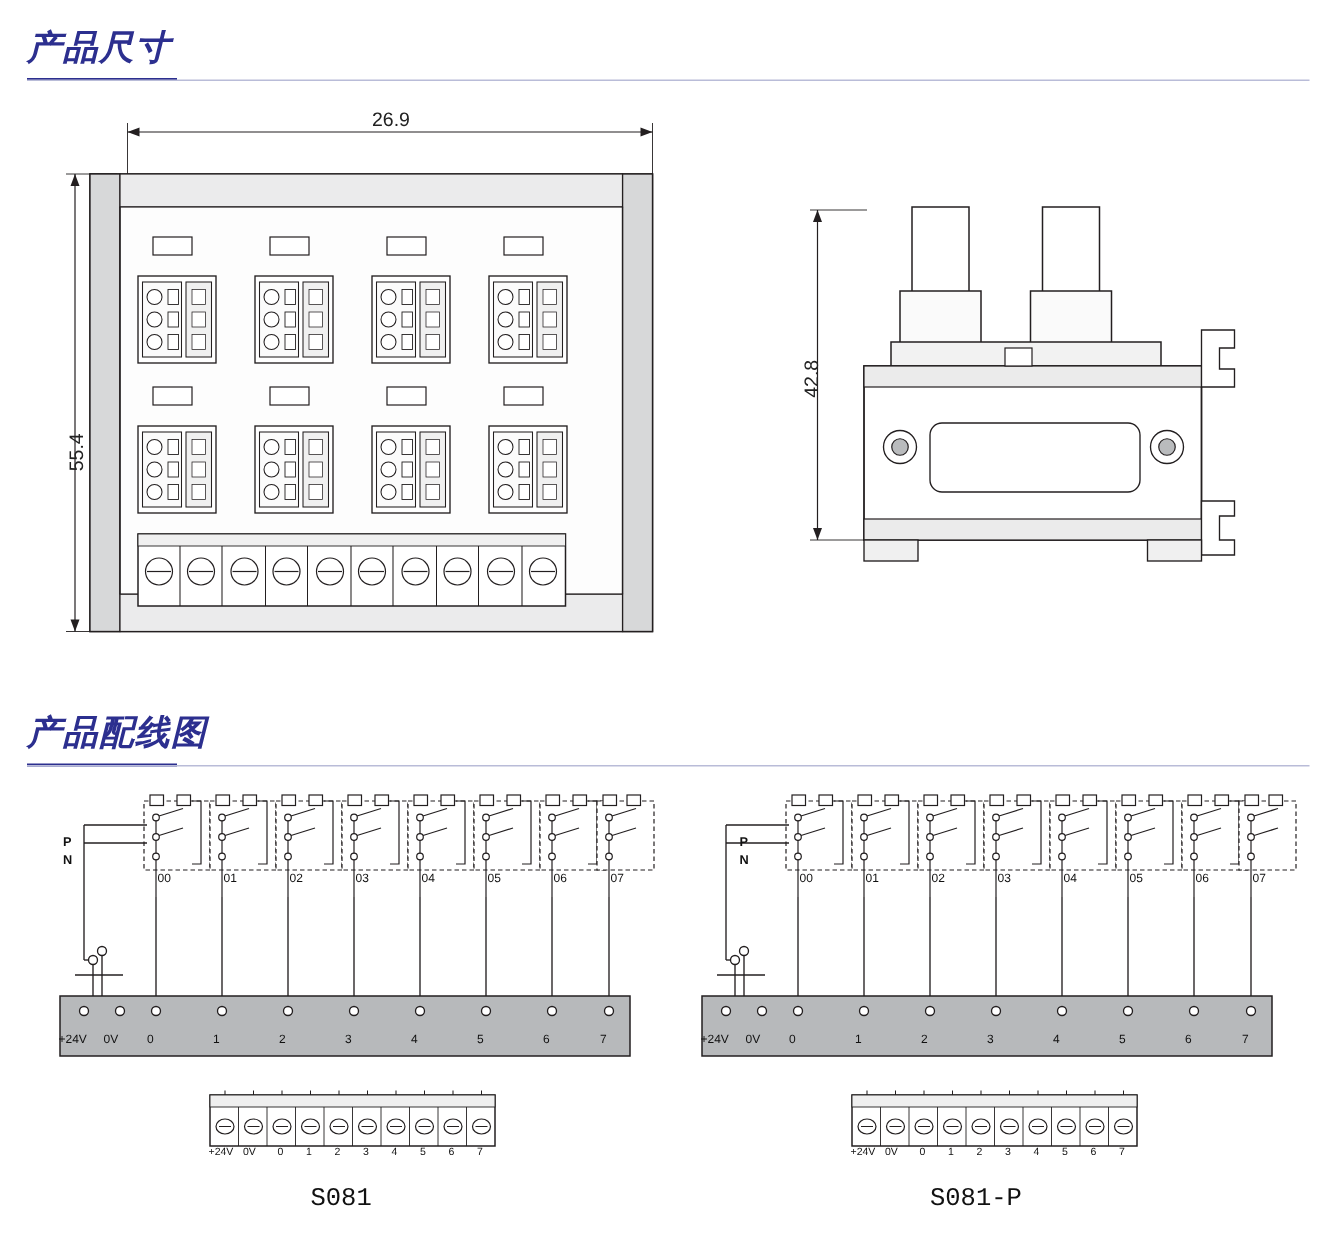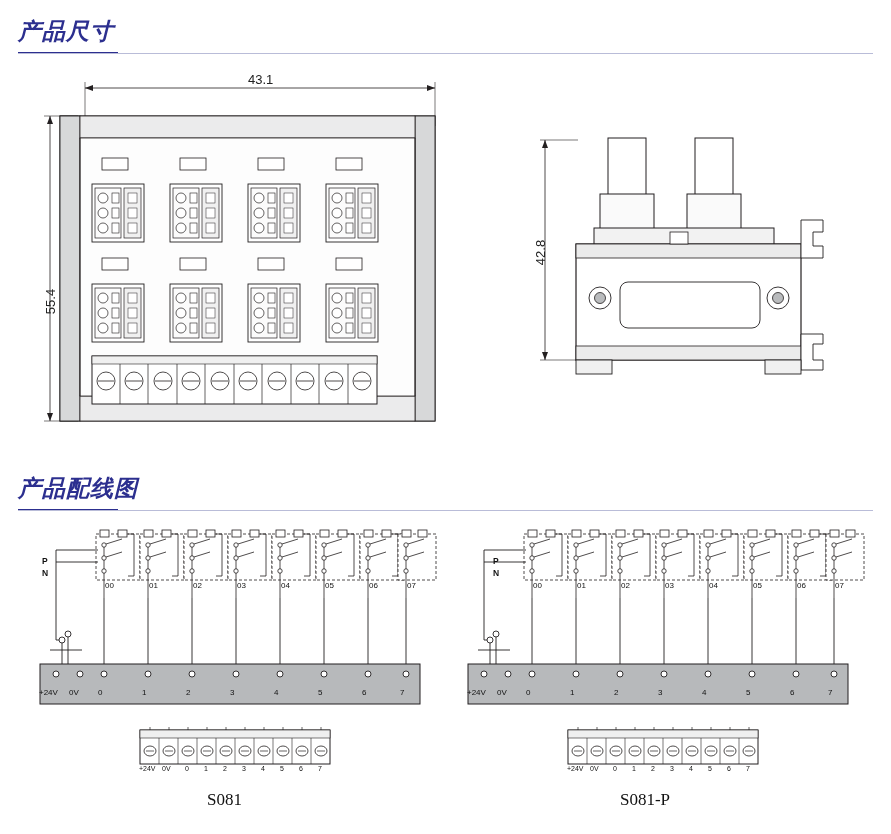--- a/index.html
+++ b/index.html
@@ -42,21 +42,21 @@
   }
   .dim-label.vert {
     transform: rotate(-90deg);
     transform-origin: center center;
   }
   .caption {
     position: absolute;
     font-size: 17px;
     color: #111;
     white-space: nowrap;
-    font-family: Liberation Serif, serif;
+    font-family: Liberation Mono, monospace;
   }
   .tiny {
     position: absolute;
     font-size: 8px;
     color: #111;
     white-space: nowrap;
   }
   .tiny-b {
     position: absolute;
     font-size: 8.5px;
@@ -278,21 +278,21 @@
         </g>
       </g>
 
       <g stroke="#231f20" fill="none" stroke-width="0.8">
         <line x1="50" y1="72" x2="50" y2="330"></line>
         <line x1="385" y1="72" x2="385" y2="330"></line>
       </g>
     </g>
   </svg>
 </div>
-<div class="dim-label" style="left:248px; top:72px;">43.1</div>
+<div class="dim-label" style="left:248px; top:72px;">26.9</div>
 <div class="dim-label vert" style="left:38px; top:294px;">55.4</div>
 
 <div class="abs" style="left:520px; top:110px; width:350px; height:300px;">
   <svg width="350" height="300" viewBox="0 0 350 300">
     <g stroke="#231f20" fill="none" stroke-width="0.8">
 
       <line x1="25" y1="30" x2="25" y2="250"></line>
       <path d="M25 30 l-3 8 l6 0 z" fill="#231f20" stroke="none"></path>
       <path d="M25 250 l-3 -8 l6 0 z" fill="#231f20" stroke="none"></path>
       <line x1="20" y1="30" x2="58" y2="30" stroke-width="0.6"></line>

